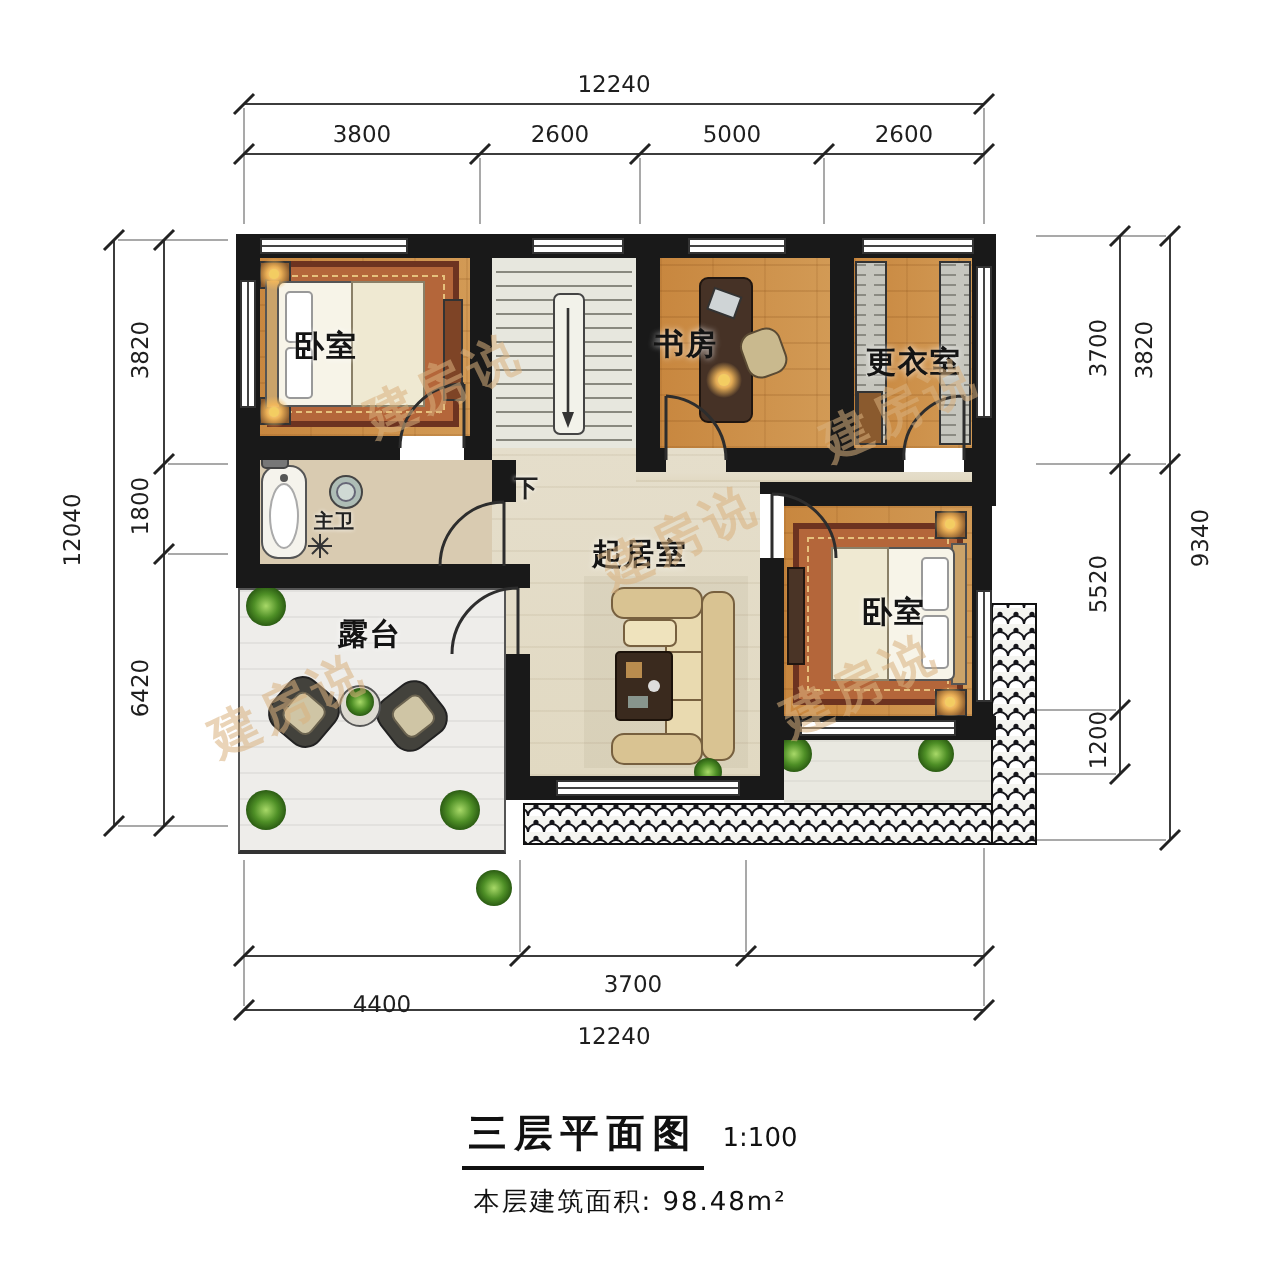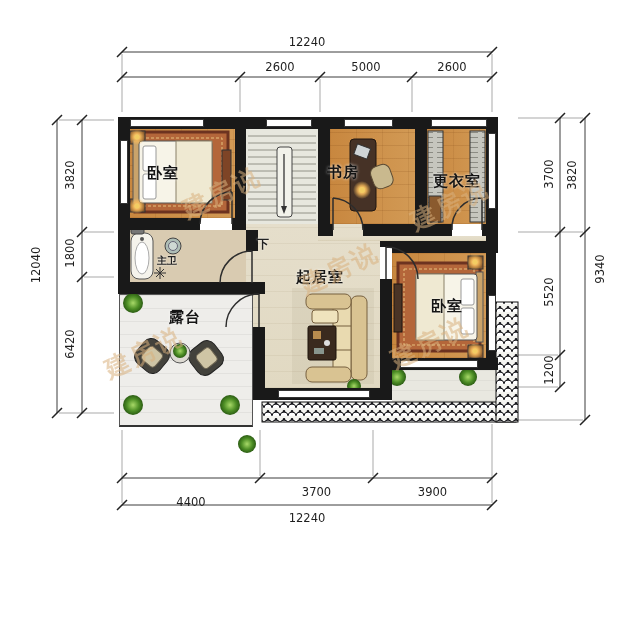--- a/index.html
+++ b/index.html
@@ -262,34 +262,43 @@
   <div class="small-label" style="left:157px;top:254px;">主卫</div>
   <div class="small-label" style="left:257px;top:236px;font-size:12px;">下</div>
 
   <div class="wm" style="left:180px;top:176px;">建房说</div>
   <div class="wm" style="left:408px;top:188px;">建房说</div>
   <div class="wm" style="left:298px;top:252px;">建房说</div>
   <div class="wm" style="left:102px;top:336px;">建房说</div>
   <div class="wm" style="left:388px;top:326px;">建房说</div>
 
   <div class="dimh" style="left:122px;top:35px;width:370px;">12240</div>
+  <div class="dimh" style="left:122px;top:60px;width:118px;">3800</div>
   <div class="dimh" style="left:240px;top:60px;width:80px;">2600</div>
   <div class="dimh" style="left:320px;top:60px;width:92px;">5000</div>
   <div class="dimh" style="left:412px;top:60px;width:80px;">2600</div>
 
   <div class="dimh" style="left:122px;top:495px;width:138px;">4400</div>
   <div class="dimh" style="left:260px;top:485px;width:113px;">3700</div>
-  <div class="dimh" style="left:373px;top:485px;width:119px;">3900</div>
   <div class="dimh" style="left:122px;top:511px;width:370px;">12240</div>
 
   <div class="vdim" style="left:16px;top:258px;">12040</div>
   <div class="vdim" style="left:50px;top:168px;">3820</div>
   <div class="vdim" style="left:50px;top:246px;">1800</div>
   <div class="vdim" style="left:50px;top:337px;">6420</div>
 
   <div class="vdim" style="left:529px;top:167px;">3700</div>
   <div class="vdim" style="left:529px;top:285px;">5520</div>
   <div class="vdim" style="left:529px;top:363px;">1200</div>
   <div class="vdim" style="left:552px;top:168px;">3820</div>
   <div class="vdim" style="left:580px;top:262px;">9340</div>
 
+  <div class="titleblock">
+    <div>
+      <span class="title-main">三层平面图</span><span class="title-scale">1:100</span>
+    </div>
+    <div class="title-area">
+      <span>本层建筑面积:</span>
+      <span>98.48m²</span>
+    </div>
+  </div>
 
 </div>
 
 </body></html>

